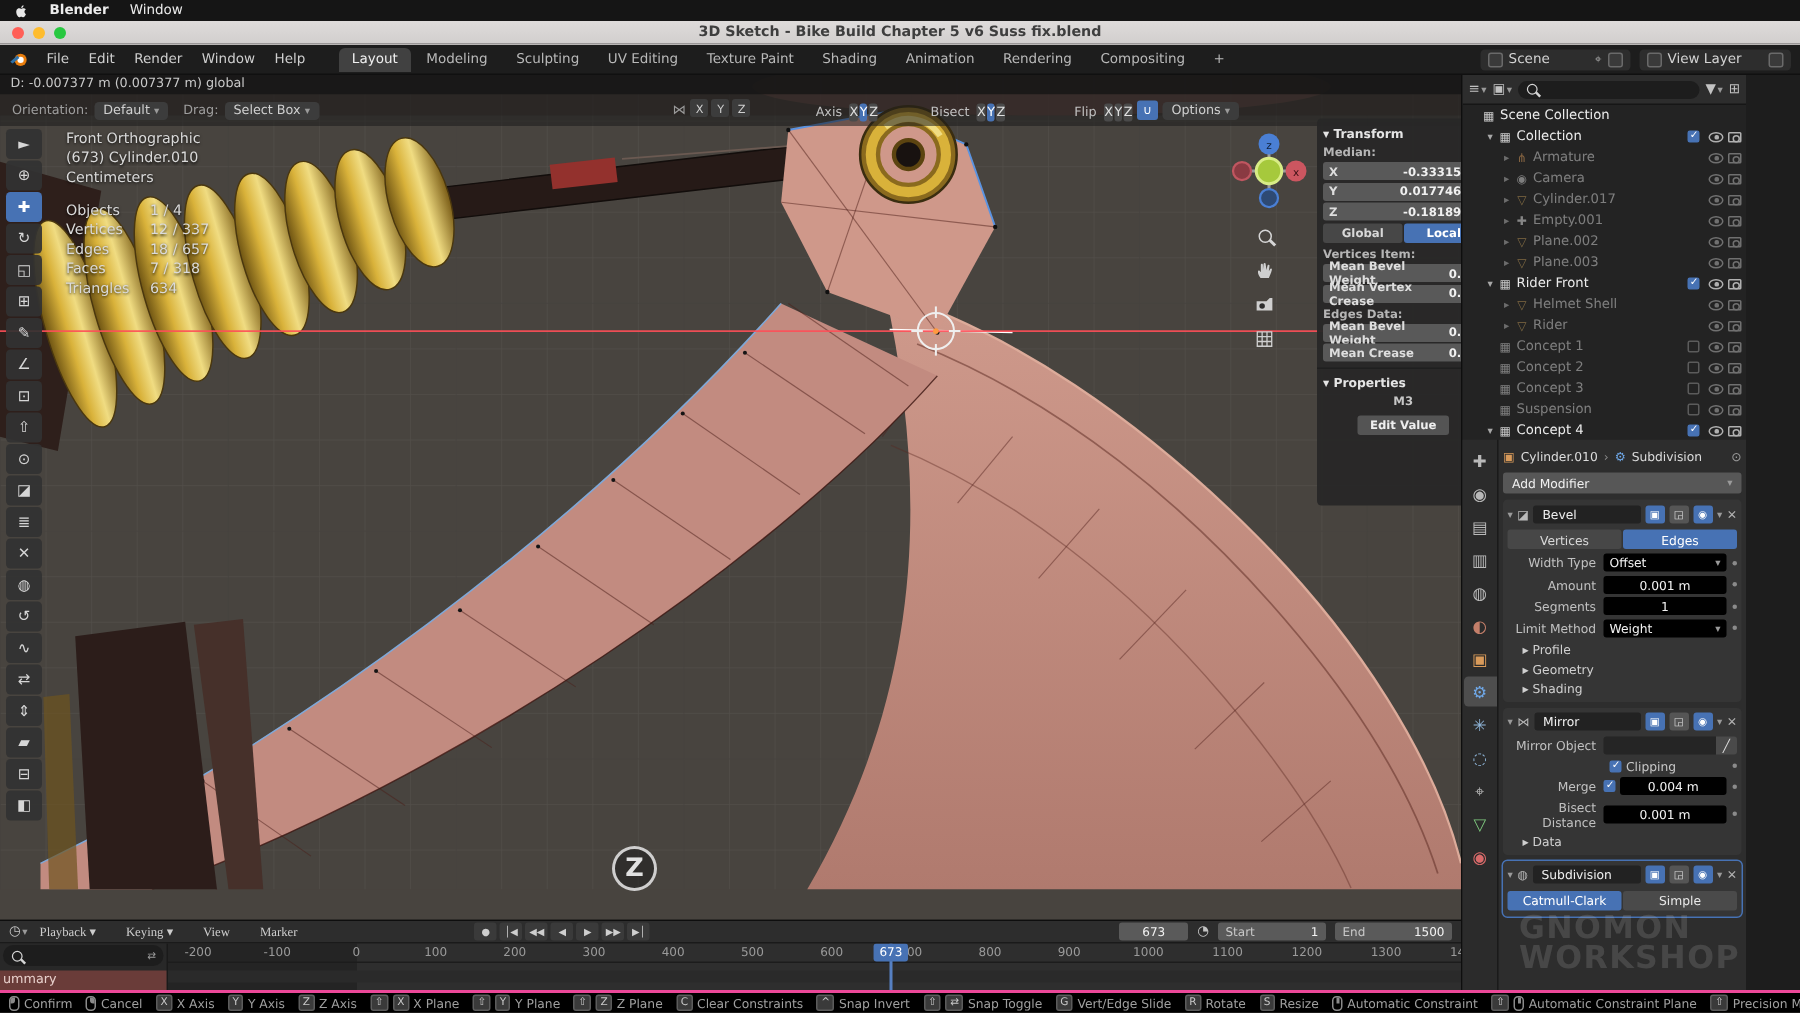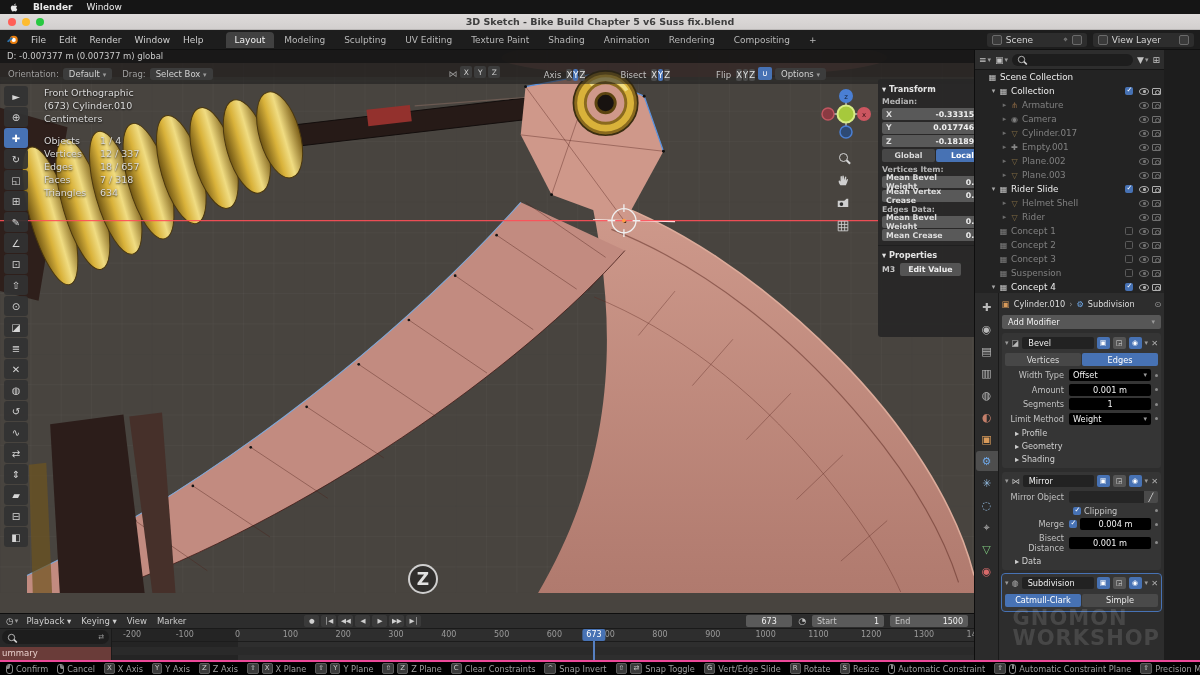--- a/index.html
+++ b/index.html
@@ -86,21 +86,21 @@
   .np-label { color:#b5b5b5; margin:3px 0 2px; }
   .np-row { display:flex; align-items:center; margin-bottom:1.5px; }
   .np-field { background:#595959; border-radius:2px; height:12px; flex:1; display:flex; align-items:center;
     justify-content:space-between; padding:0 4px; color:#f0f0f0; }
   .np-field .fl { color:#dedede; }
   .seg { display:flex; gap:1px; margin:2px 0 3px; }
   .seg .sbtn { flex:1; height:13px; background:#474747; border-radius:2px; display:flex; align-items:center;
     justify-content:center; color:#d8d8d8; }
   .seg .sbtn.on { background:#4772b4; color:#fff; }
   .np-sep { height:1px; background:#1f1f1f; margin:4px -4px; }
-  #np-props-row { display:flex; align-items:center; gap:5px; margin-top:3px; }
+  #np-props-row { display:flex; align-items:center; gap:5px; margin-top:3px;flex-direction:column; }
   #np-props-row .btn { background:#545454; border-radius:2px; padding:2px 8px; color:#eee; }
 
   
   #np-tabs { position:absolute; left:993px; top:34px; width:16px; display:flex; flex-direction:column; gap:2px; }
   .np-tab { writing-mode:vertical-rl; background:#262626; color:#b3b3b3; font-size:7.5px; padding:6px 1px;
     border-radius:0 3px 3px 0; text-align:center; }
   .np-tab.active { background:#303030; color:#ececec; }
 
   
   #wmark { position:absolute; left:408px; top:514px; display:flex; align-items:center; gap:10px; }
@@ -108,21 +108,21 @@
     background:rgba(30,30,30,.55); color:rgba(245,245,245,.9); font-weight:bold; font-size:17px;
     display:flex; align-items:center; justify-content:center; }
   #wmark .wtext { font-size:24px; font-weight:bold; letter-spacing:2px; color:rgba(235,228,222,.34); }
   #gnomon { position:absolute; right:4px; bottom:12px; text-align:left; font-weight:bold; line-height:20px;
     font-size:21px; letter-spacing:1px; color:rgba(200,200,200,.17); pointer-events:none; z-index:5; }
 
   
   #timeline { height:47px; background:#262626; border-top:1px solid #0e0e0e; display:flex; flex-direction:column; }
   #tl-header { height:16px; background:#2d2d2d; display:flex; align-items:center; gap:8px; padding:0 6px;
     font-size:8.5px; color:#cdcdcd; border-bottom:1px solid #1a1a1a; }
-  #tl-menus { display:flex; gap:10px; }
+  #tl-menus { display:flex; gap:20px;font-family:Liberation Serif, serif; }
   #transport { display:flex; gap:2px; margin-left:110px; }
   #transport .pbtn { min-width:15px; height:12px; background:#3a3a3a; border-radius:2px; color:#cfcfcf;
     font-size:6.5px; display:flex; align-items:center; justify-content:center; padding:0 2px; }
   #tl-right { margin-left:auto; display:flex; gap:6px; align-items:center; }
   .tl-field { background:#5a5a5a; border-radius:2px; height:12px; display:flex; align-items:center;
     justify-content:space-between; padding:0 5px; color:#f2f2f2; font-size:8px; }
   #tl-body { flex:1; display:flex; position:relative; }
   #tl-left { width:112px; background:#282828; border-right:1px solid #1a1a1a; display:flex; flex-direction:column; }
   #tl-search { height:14px; margin:1px 2px; background:#1d1d1d; border-radius:7px; display:flex; align-items:center;
     gap:4px; padding:0 5px; }
@@ -751,21 +751,21 @@
             <span class="exp">▸</span>
             <span class="oic" style="color: rgb(201, 161, 90);">▽</span>
             <span class="olabel">Plane.003</span>
             <span class="sp"></span>
             <span class="eye"></span>
             <span class="cam"></span>
           </div>
           <div class="orow strong" style="padding-left: 14px;">
             <span class="exp">▾</span>
             <span class="oic" style="color: rgb(201, 201, 201);">▦</span>
-            <span class="olabel">Rider Slide</span>
+            <span class="olabel">Rider Front</span>
             <span class="sp"></span>
             <span class="cbx on"></span>
             <span class="eye"></span>
             <span class="cam"></span>
           </div>
           <div class="orow dim" style="padding-left: 25px;">
             <span class="exp">▸</span>
             <span class="oic" style="color: rgb(201, 161, 90);">▽</span>
             <span class="olabel">Helmet Shell</span>
             <span class="sp"></span>

